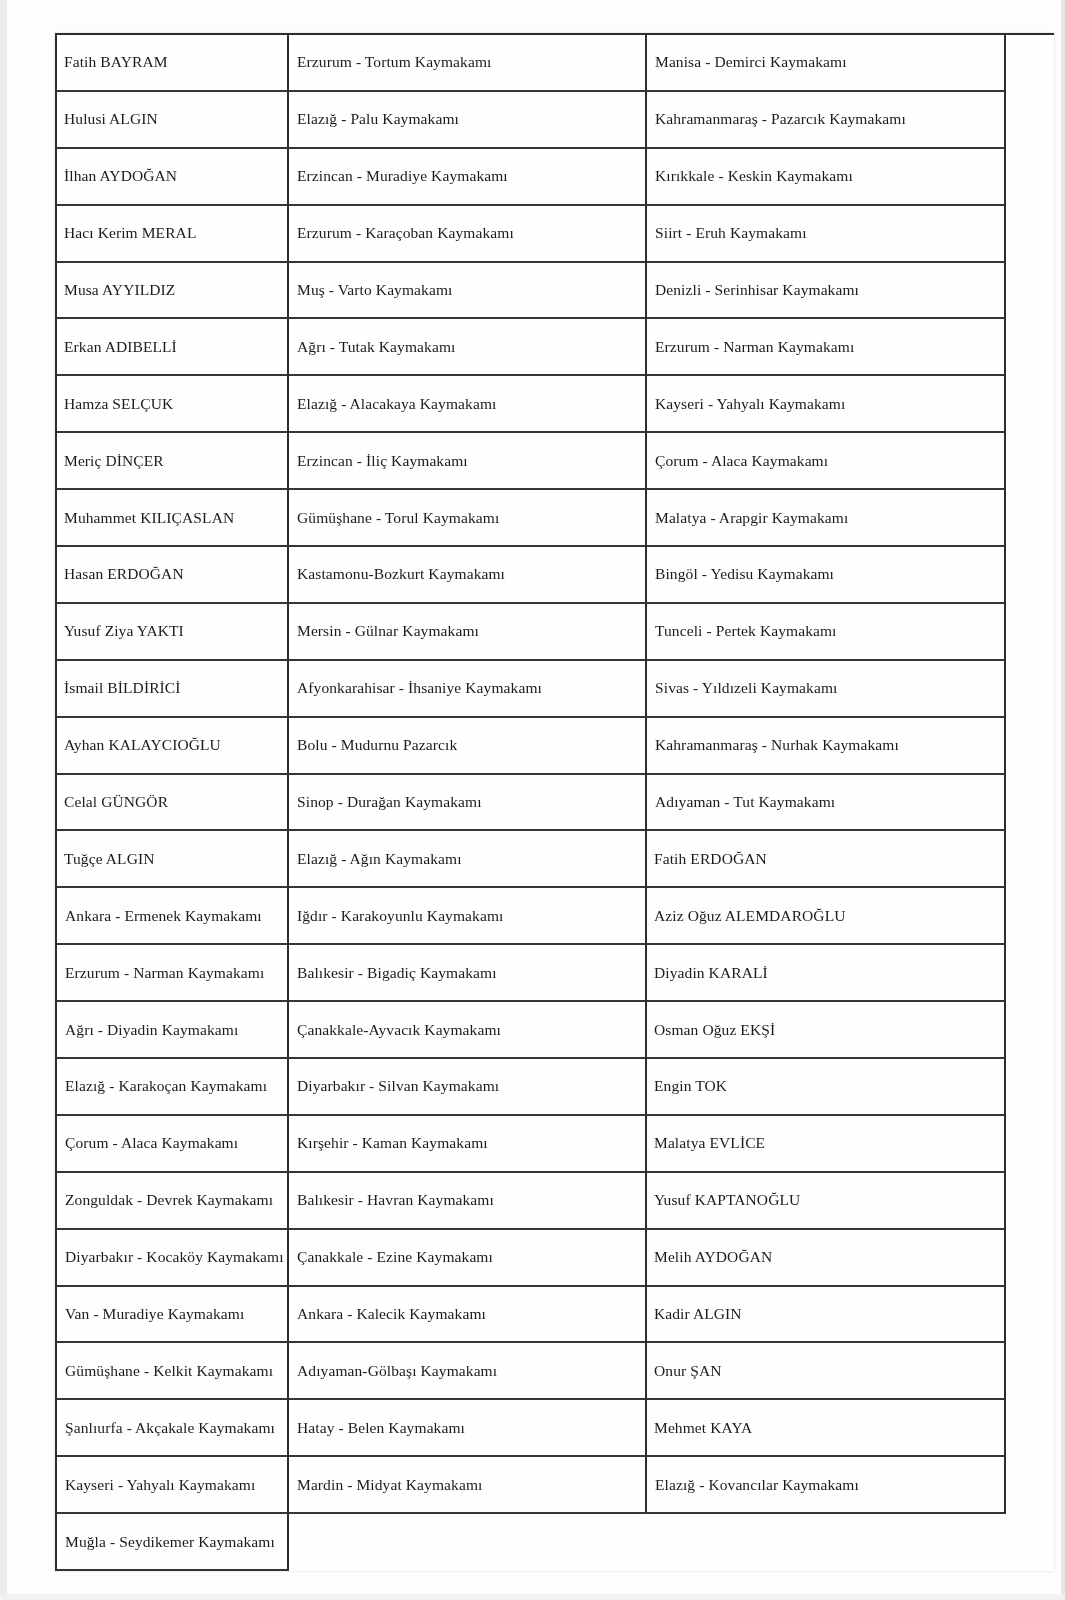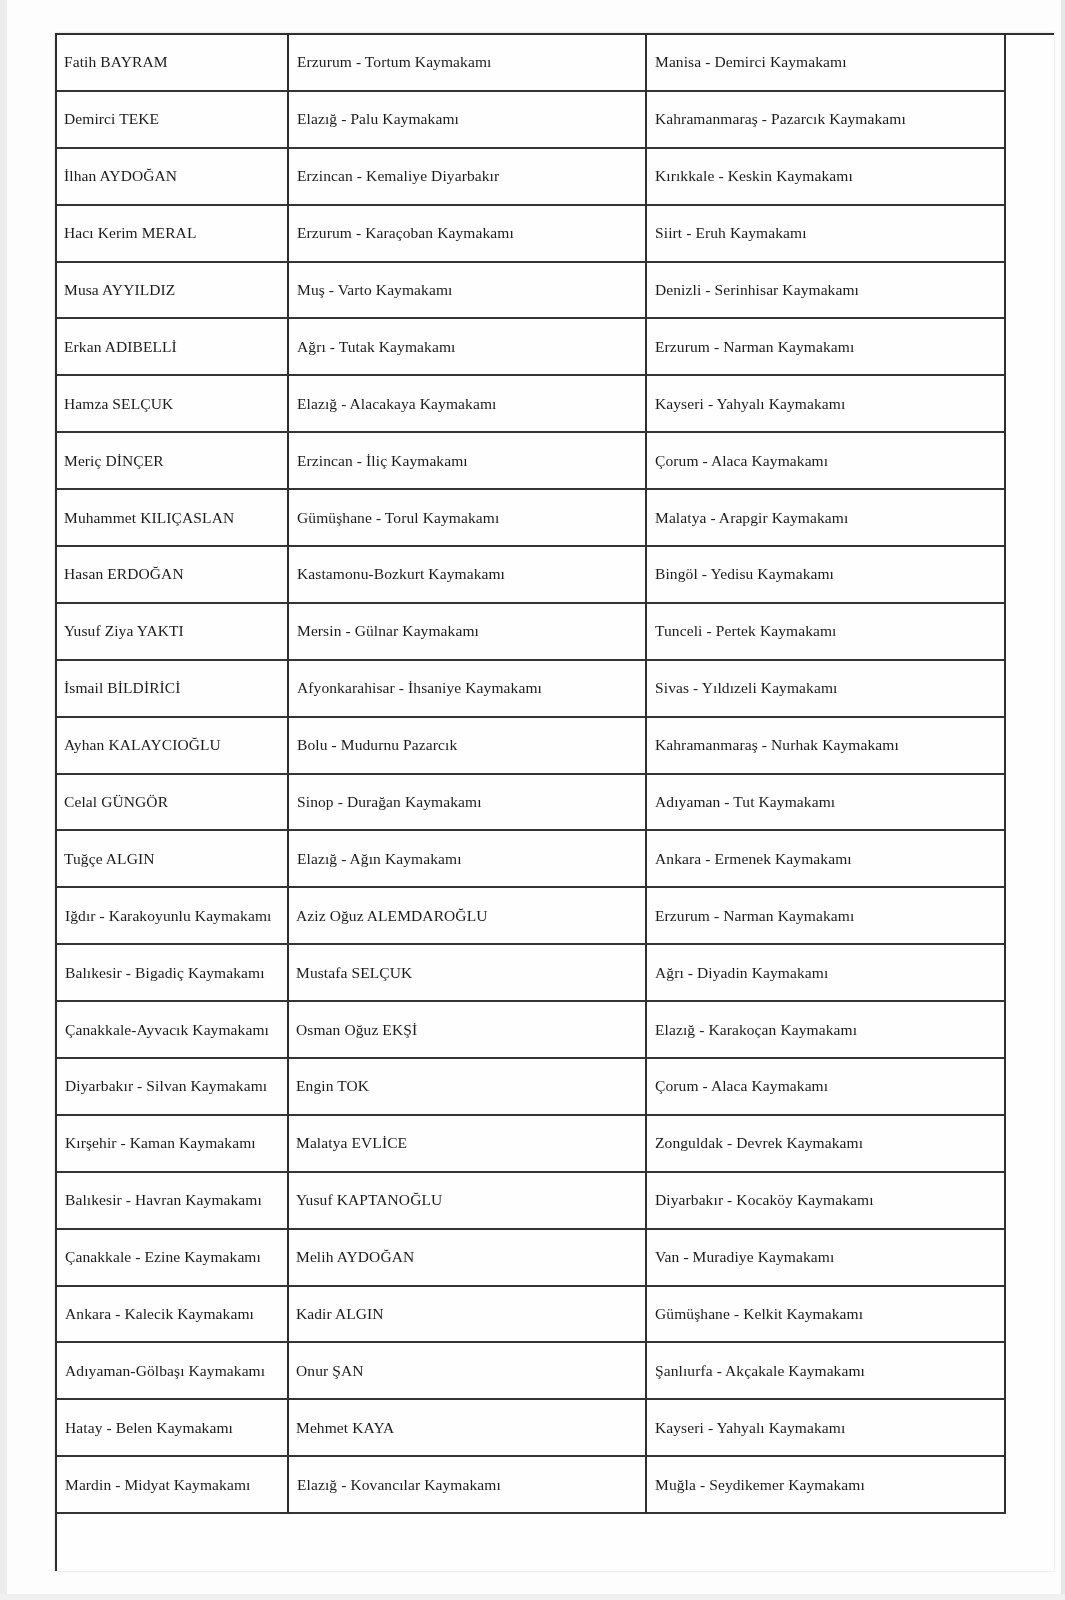--- a/index.html
+++ b/index.html
@@ -69,26 +69,26 @@
 
 <div class="scan-edge-left"></div>
 <div class="scan-edge-right"></div>
 <div class="scan-edge-bottom"></div>
 
 <div class="appointments-table" id="appointments-table">
   <div class="td col-name">Fatih BAYRAM</div>
   <div class="td col-from">Erzurum - Tortum Kaymakamı</div>
   <div class="td col-to">Manisa - Demirci Kaymakamı</div>
 
-  <div class="td col-name">Demirci TEKE</div>
+  <div class="td col-name">Hulusi ALGIN</div>
   <div class="td col-from">Elazığ - Palu Kaymakamı</div>
   <div class="td col-to">Kahramanmaraş - Pazarcık Kaymakamı</div>
 
   <div class="td col-name">İlhan AYDOĞAN</div>
-  <div class="td col-from">Erzincan - Kemaliye Diyarbakır</div>
+  <div class="td col-from">Erzincan - Muradiye Kaymakamı</div>
   <div class="td col-to">Kırıkkale - Keskin Kaymakamı</div>
 
   <div class="td col-name">Hacı Kerim MERAL</div>
   <div class="td col-from">Erzurum - Karaçoban Kaymakamı</div>
   <div class="td col-to">Siirt - Eruh Kaymakamı</div>
 
   <div class="td col-name">Musa AYYILDIZ</div>
   <div class="td col-from">Muş - Varto Kaymakamı</div>
   <div class="td col-to">Denizli - Serinhisar Kaymakamı</div>
 
@@ -124,28 +124,29 @@
   <div class="td col-from">Bolu - Mudurnu Pazarcık</div>
   <div class="td col-to">Kahramanmaraş - Nurhak Kaymakamı</div>
 
   <div class="td col-name">Celal GÜNGÖR</div>
   <div class="td col-from">Sinop - Durağan Kaymakamı</div>
   <div class="td col-to">Adıyaman - Tut Kaymakamı</div>
 
   <div class="td col-name">Tuğçe ALGIN</div>
   <div class="td col-to">Elazığ - Ağın Kaymakamı</div>
 
+  <div class="td col-name">Fatih ERDOĞAN</div>
   <div class="td col-from">Ankara - Ermenek Kaymakamı</div>
   <div class="td col-to">Iğdır - Karakoyunlu Kaymakamı</div>
 
   <div class="td col-name">Aziz Oğuz ALEMDAROĞLU</div>
   <div class="td col-from">Erzurum - Narman Kaymakamı</div>
   <div class="td col-to">Balıkesir - Bigadiç Kaymakamı</div>
 
-  <div class="td col-name">Mustafa SELÇUK</div>
+  <div class="td col-name">Diyadin KARALİ</div>
   <div class="td col-from">Ağrı - Diyadin Kaymakamı</div>
   <div class="td col-to">Çanakkale-Ayvacık Kaymakamı</div>
 
   <div class="td col-name">Osman Oğuz EKŞİ</div>
   <div class="td col-from">Elazığ - Karakoçan Kaymakamı</div>
   <div class="td col-to">Diyarbakır - Silvan Kaymakamı</div>
 
   <div class="td col-name">Engin TOK</div>
   <div class="td col-from">Çorum - Alaca Kaymakamı</div>
   <div class="td col-to">Kırşehir - Kaman Kaymakamı</div>

